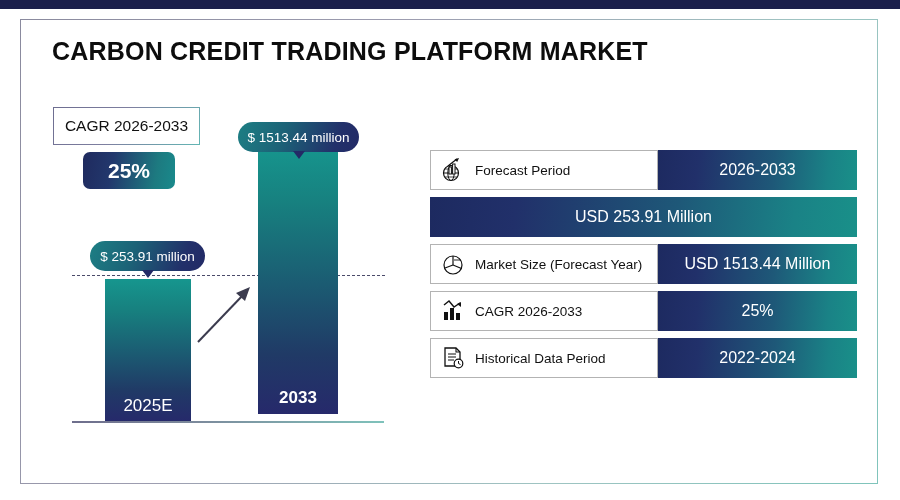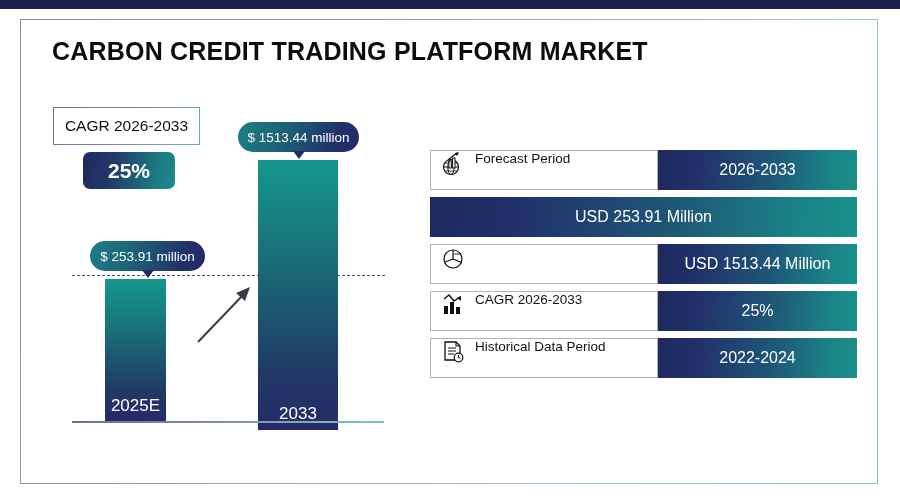--- a/index.html
+++ b/index.html
@@ -79,22 +79,22 @@
     font-size: 21px;
     font-weight: bold;
     color: #ffffff;
   }
   
   #chart { position: absolute; left: 0; top: 0; width: 420px; height: 500px; }
   .bar {
     position: absolute;
     background: linear-gradient(180deg, #16968e 0%, #17807f 22%, #1b5b72 52%, #203a66 78%, #26296b 100%);
   }
-  #bar-2025 { left: 105px; top: 279px; width: 61px; height: 143px; }
-  #bar-2033 { left: 258px; top: 160px; width: 80px; height: 270px; }
+  #bar-2025 { left: 105px; top: 279px; width: 86px; height: 143px; }
+  #bar-2033 { left: 258px; top: 144px; width: 80px; height: 270px; font-weight: bold; }
   .bar-year {
     position: absolute;
     bottom: 6px;
     left: 0; right: 0;
     text-align: center;
     font-size: 17px;
     color: #ffffff;
   }
   #axis-line {
     position: absolute;
@@ -145,21 +145,21 @@
     display: flex;
     height: 40px;
     margin-bottom: 7px;
   }
   .row-label {
     box-sizing: border-box;
     width: 228px;
     border: 1px solid #b3b3b3;
     background: #ffffff;
     display: flex;
-    align-items: flex-start;
+    align-items: center;
   }
   .row-icon {
     width: 44px;
     min-width: 44px;
     display: flex;
     align-items: center;
     justify-content: center;
   }
   .row-label-text {
     font-size: 13.5px;
@@ -260,20 +260,21 @@
       <div class="row-label">
         <div class="row-icon">
           <svg width="26" height="26" viewBox="0 0 26 26">
             <circle cx="13" cy="14" r="9" fill="none" stroke="#111" stroke-width="1.2"></circle>
             <line x1="13" y1="14" x2="13" y2="5" stroke="#111" stroke-width="1.2"></line>
             <line x1="13" y1="14" x2="21.5" y2="17.5" stroke="#111" stroke-width="1.2"></line>
             <line x1="13" y1="14" x2="5" y2="17" stroke="#111" stroke-width="1.2"></line>
             <line x1="14" y1="9" x2="21" y2="9" stroke="#111" stroke-width="0.9"></line>
           </svg>
         </div>
+        <div class="row-label-text">Market Size (Forecast Year)</div>
       </div>
       <div class="row-value">USD 1513.44 Million</div>
     </div>
 
     <div class="row">
       <div class="row-label">
         <div class="row-icon">
           <svg width="26" height="26" viewBox="0 0 26 26">
             <rect x="4" y="14" width="4" height="8" fill="#111"></rect>
             <rect x="10" y="10" width="4" height="12" fill="#111"></rect>

